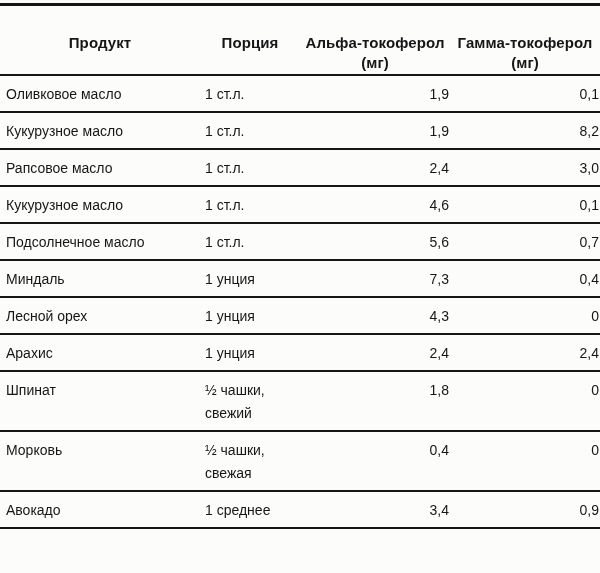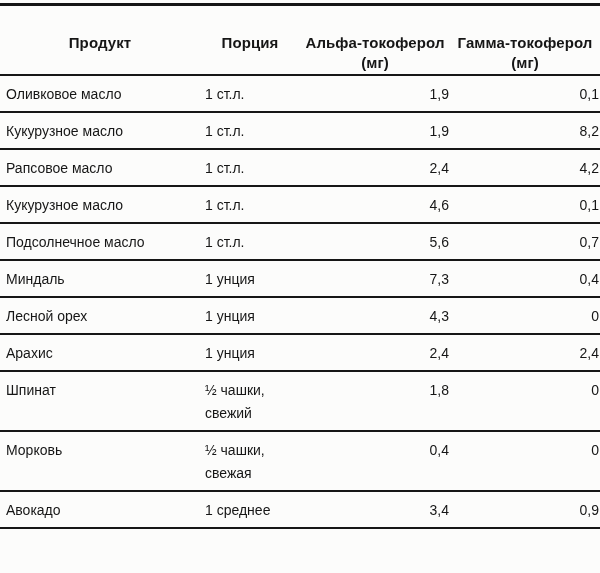--- a/index.html
+++ b/index.html
@@ -115,21 +115,21 @@
         <tr>
           <td class="col-product">Кукурузное масло</td>
           <td class="col-portion">1 ст.л.</td>
           <td class="col-num">1,9</td>
           <td class="col-num">8,2</td>
         </tr>
         <tr>
           <td class="col-product">Рапсовое масло</td>
           <td class="col-portion">1 ст.л.</td>
           <td class="col-num">2,4</td>
-          <td class="col-num">4,2</td>
+          <td class="col-num">3,0</td>
         </tr>
         <tr>
           <td class="col-product">Кукурузное масло</td>
           <td class="col-portion">1 ст.л.</td>
           <td class="col-num">4,6</td>
           <td class="col-num">0,1</td>
         </tr>
         <tr>
           <td class="col-product">Подсолнечное масло</td>
           <td class="col-portion">1 ст.л.</td>

